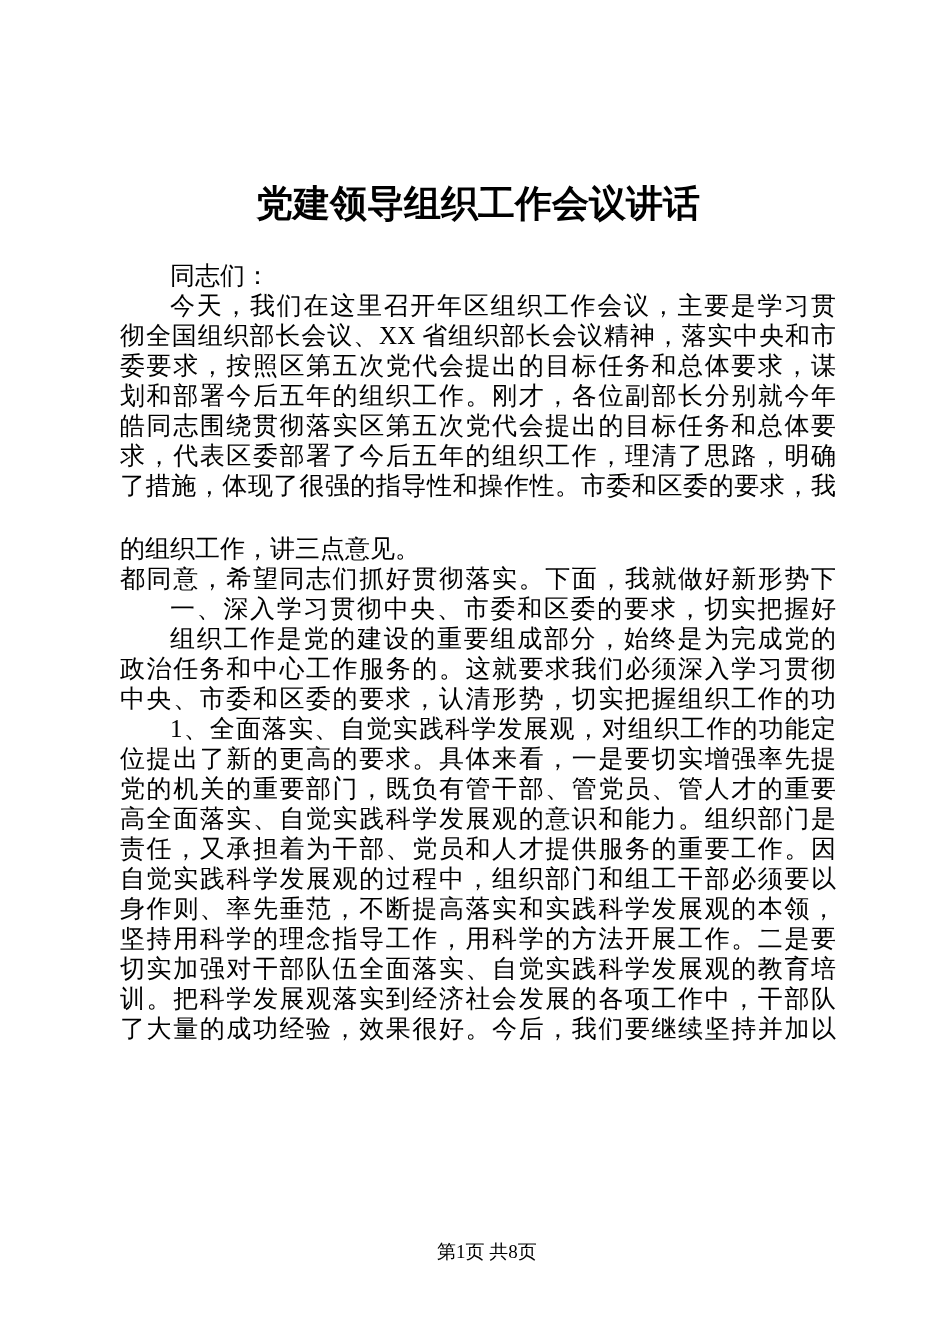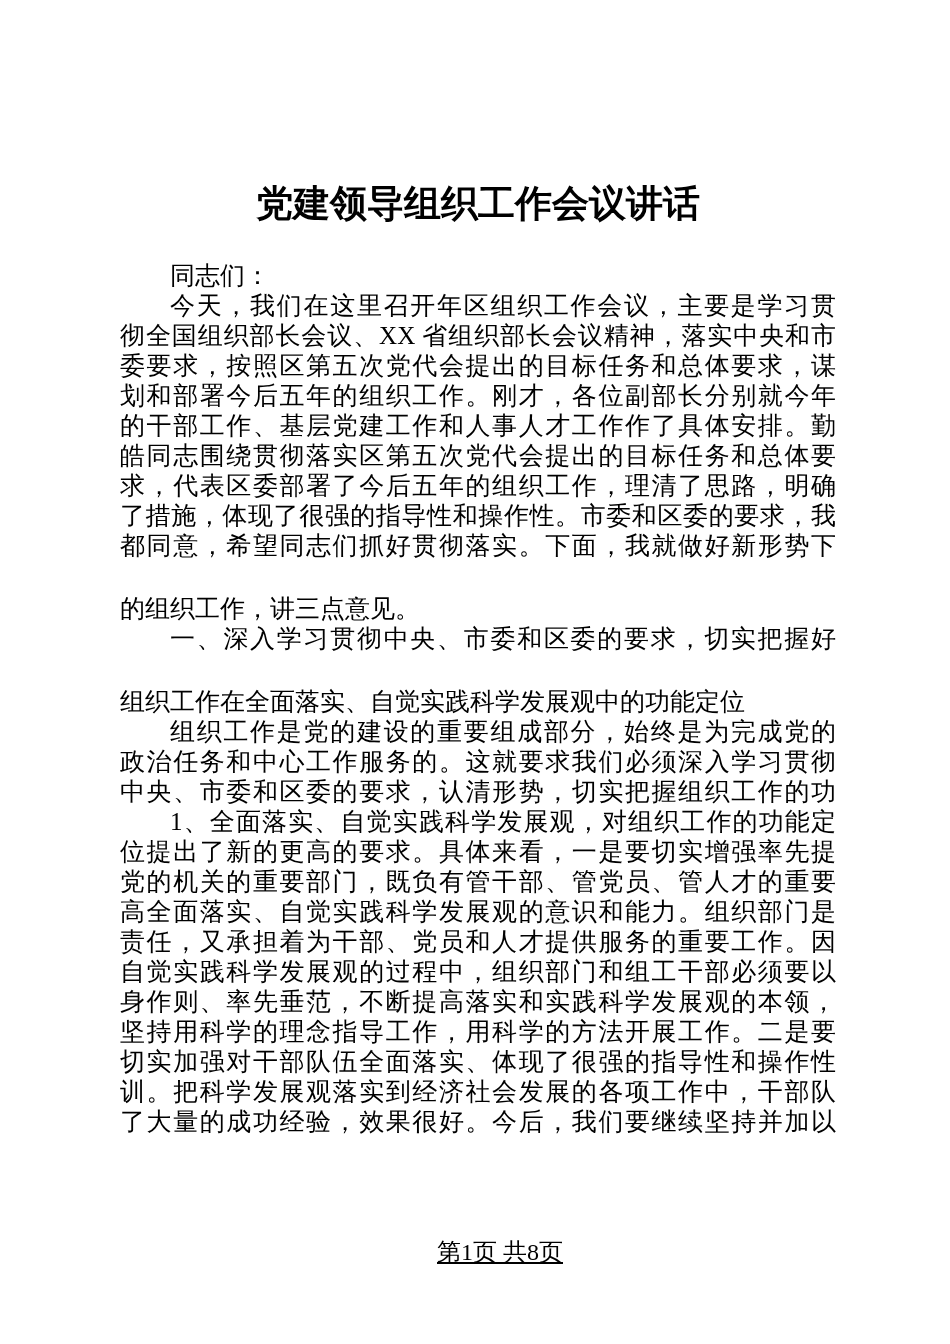--- a/index.html
+++ b/index.html
@@ -51,56 +51,53 @@
     text-align-last: left;
     margin-top: 33px;
   }
   .line.indent {
     text-indent: 50px;
   }
   .footer {
     position: absolute;
     left: 437px;
     top: 1240px;
-    font-size: 24px;
+    font-size: 19px;
     line-height: 24px;
     white-space: nowrap;
-    text-decoration: underline;
   }
 </style>
 </head>
 <body>
 
 <div class="page">
   <div class="content">
     <h1 class="doc-title">党建领导组织工作会议讲话</h1>
 
     <div class="line short indent">同志们：</div>
     <div class="line indent">今天，我们在这里召开年区组织工作会议，主要是学习贯</div>
     <div class="line">彻全国组织部长会议、XX 省组织部长会议精神，落实中央和市</div>
     <div class="line">委要求，按照区第五次党代会提出的目标任务和总体要求，谋</div>
     <div class="line">划和部署今后五年的组织工作。刚才，各位副部长分别就今年</div>
-    <div class="line">的干部工作、基层党建工作和人事人才工作作了具体安排。勤</div>
     <div class="line">皓同志围绕贯彻落实区第五次党代会提出的目标任务和总体要</div>
     <div class="line">求，代表区委部署了今后五年的组织工作，理清了思路，明确</div>
     <div class="line">了措施，体现了很强的指导性和操作性。市委和区委的要求，我</div>
+    <div class="line short">的组织工作，讲三点意见。</div>
     <div class="line">都同意，希望同志们抓好贯彻落实。下面，我就做好新形势下</div>
-    <div class="line short">的组织工作，讲三点意见。</div>
     <div class="line indent">一、深入学习贯彻中央、市委和区委的要求，切实把握好</div>
-    <div class="line short">组织工作在全面落实、自觉实践科学发展观中的功能定位</div>
     <div class="line indent">组织工作是党的建设的重要组成部分，始终是为完成党的</div>
     <div class="line">政治任务和中心工作服务的。这就要求我们必须深入学习贯彻</div>
     <div class="line">中央、市委和区委的要求，认清形势，切实把握组织工作的功</div>
     <div class="line indent">1、全面落实、自觉实践科学发展观，对组织工作的功能定</div>
     <div class="line">位提出了新的更高的要求。具体来看，一是要切实增强率先提</div>
     <div class="line">党的机关的重要部门，既负有管干部、管党员、管人才的重要</div>
     <div class="line">高全面落实、自觉实践科学发展观的意识和能力。组织部门是</div>
     <div class="line">责任，又承担着为干部、党员和人才提供服务的重要工作。因</div>
     <div class="line">自觉实践科学发展观的过程中，组织部门和组工干部必须要以</div>
     <div class="line">身作则、率先垂范，不断提高落实和实践科学发展观的本领，</div>
     <div class="line">坚持用科学的理念指导工作，用科学的方法开展工作。二是要</div>
-    <div class="line">切实加强对干部队伍全面落实、体现了很强的指导性和操作性</div>
+    <div class="line">切实加强对干部队伍全面落实、自觉实践科学发展观的教育培</div>
     <div class="line">训。把科学发展观落实到经济社会发展的各项工作中，干部队</div>
     <div class="line">了大量的成功经验，效果很好。今后，我们要继续坚持并加以</div>
   </div>
 
   <div class="footer">第1页 共8页</div>
 </div>
 
 </body></html>

